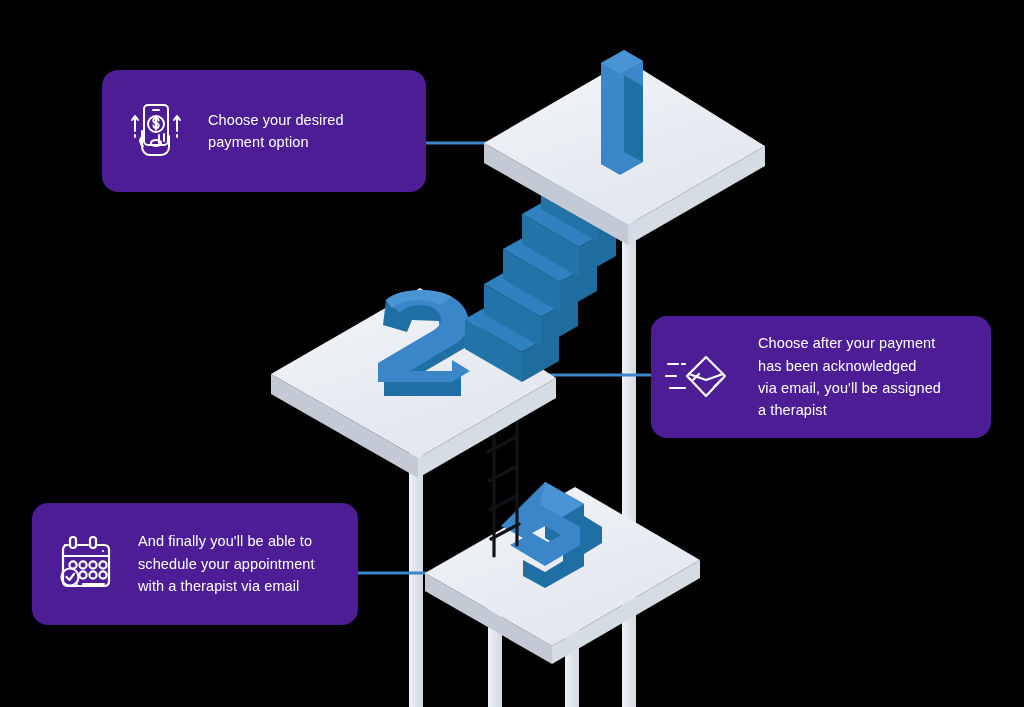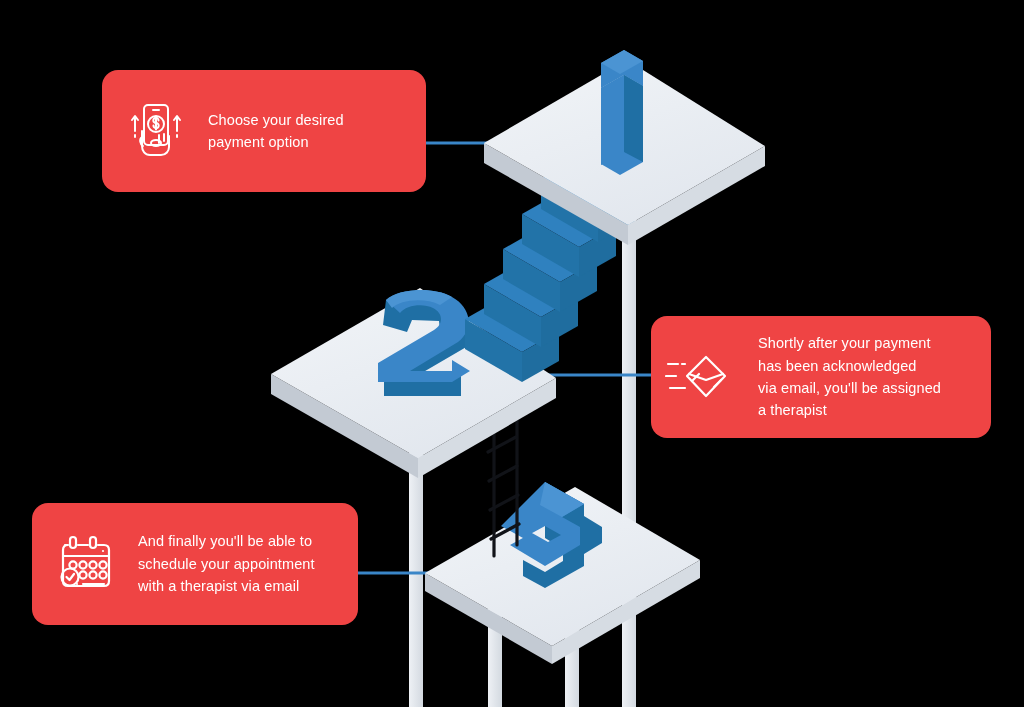--- a/index.html
+++ b/index.html
@@ -22,21 +22,21 @@
     top: 0;
     width: 1024px;
     height: 707px;
   }
   #scene-svg { z-index: 1; }
 
   
   .callout {
     position: absolute;
     z-index: 5;
-    background: #ef4444;
+    background: #4c1d95;
     border-radius: 16px;
     display: flex;
     align-items: center;
     box-sizing: border-box;
   }
   .callout-icon {
     flex: 0 0 auto;
     display: flex;
     align-items: center;
     justify-content: center;
@@ -240,21 +240,21 @@
         <line x1="5" y1="39" x2="20" y2="39"></line>
 
         <path d="M22 27 L41 8 L60 27 L41 47 Z"></path>
 
         <path d="M24 25 L41 31 L58 25"></path>
 
         <path d="M27 32 L34 25"></path>
         <path d="M49 38 L56 31"></path>
       </svg>
     </div>
-    <div class="callout-text">Shortly after your payment
+    <div class="callout-text">Choose after your payment
 has been acknowledged
 via email, you'll be assigned
 a therapist</div>
   </div>
 
   <div class="callout" id="callout-3">
     <div class="callout-icon">
       <svg class="ico" viewBox="0 0 62 60" width="62" height="60" fill="none" stroke="#ffffff" stroke-width="2.2" stroke-linecap="round" stroke-linejoin="round">
 
         <rect x="14" y="3" width="6" height="11" rx="3"></rect>

